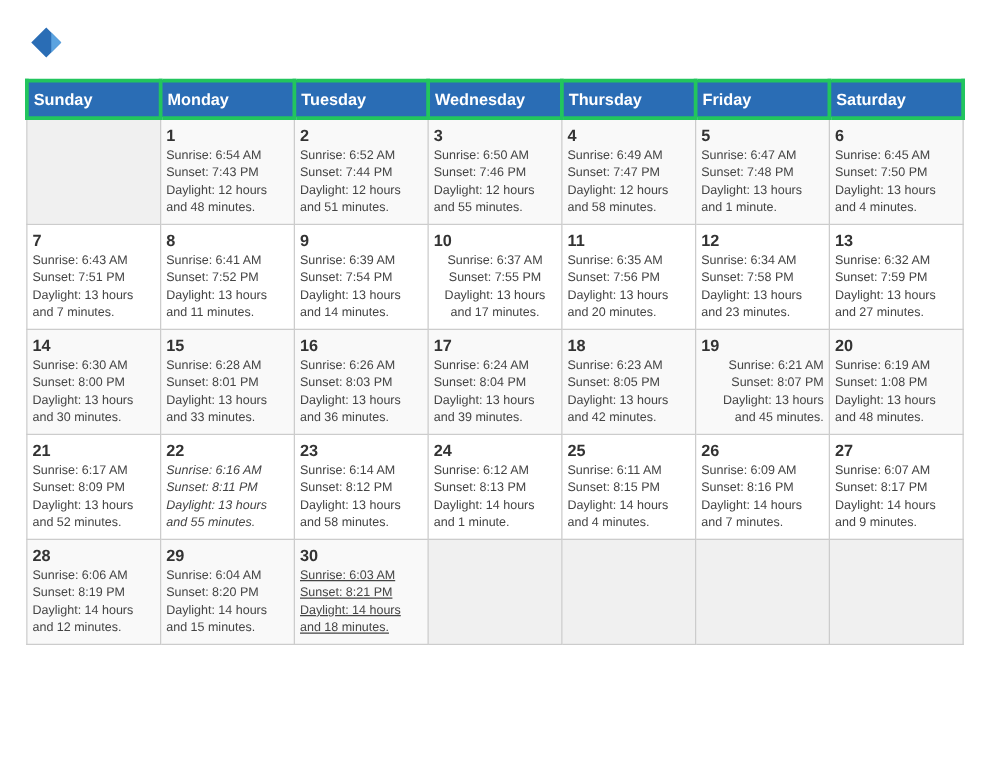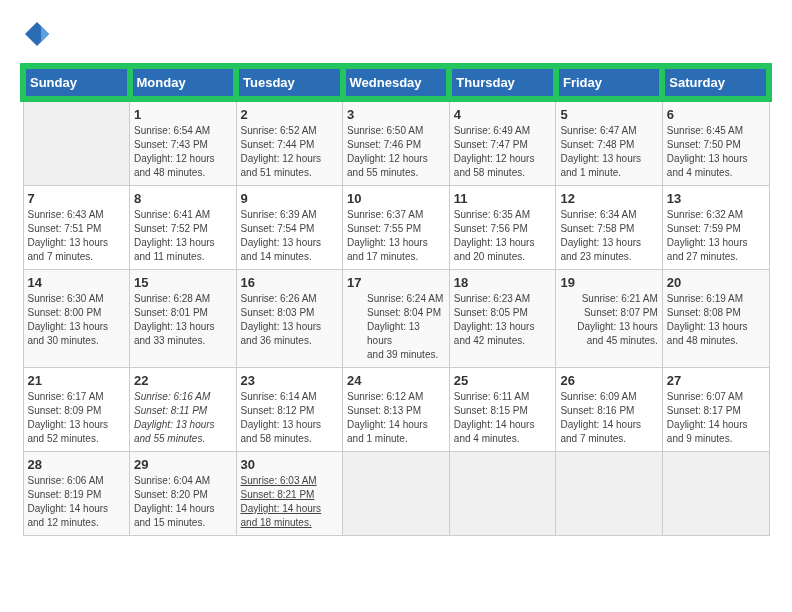--- a/index.html
+++ b/index.html
@@ -49,21 +49,21 @@
       border-collapse: collapse;
       font-size: 11px;
     }
     thead th {
       background-color: #2a6db5;
       color: #fff;
       padding: 6px 4px;
       text-align: left;
       font-size: 13px;
       font-weight: bold;
-      border: 6px solid #22c55e;
+      border: 3px solid #22c55e;
     }
     tbody td {
       vertical-align: top;
       padding: 5px 4px;
       border: 1px solid #ccc;
       width: 107px;
       min-height: 70px;
     }
     tbody tr:nth-child(odd) td {
       background-color: #f9f9f9;
@@ -185,21 +185,21 @@
         </td>
         <td>
           <span class="day-number">9</span>
           <div class="day-info" style="white-space: pre-line;">Sunrise: 6:39 AM
 Sunset: 7:54 PM
 Daylight: 13 hours
 and 14 minutes.</div>
         </td>
         <td>
           <span class="day-number">10</span>
-          <div class="day-info" style="white-space: pre-line;">Sunrise: 6:37 AM
+          <div class="day-info" style="white-space: pre-line; text-align: center;">Sunrise: 6:37 AM
 Sunset: 7:55 PM
 Daylight: 13 hours
 and 17 minutes.</div>
         </td>
         <td>
           <span class="day-number">11</span>
           <div class="day-info" style="white-space: pre-line;">Sunrise: 6:35 AM
 Sunset: 7:56 PM
 Daylight: 13 hours
 and 20 minutes.</div>
@@ -236,21 +236,21 @@
         </td>
         <td>
           <span class="day-number">16</span>
           <div class="day-info" style="white-space: pre-line;">Sunrise: 6:26 AM
 Sunset: 8:03 PM
 Daylight: 13 hours
 and 36 minutes.</div>
         </td>
         <td>
           <span class="day-number">17</span>
-          <div class="day-info" style="white-space: pre-line; margin-left: 20px;">Sunrise: 6:24 AM
+          <div class="day-info" style="white-space: pre-line;">Sunrise: 6:24 AM
 Sunset: 8:04 PM
 Daylight: 13 hours
 and 39 minutes.</div>
         </td>
         <td>
           <span class="day-number">18</span>
           <div class="day-info" style="white-space: pre-line;">Sunrise: 6:23 AM
 Sunset: 8:05 PM
 Daylight: 13 hours
 and 42 minutes.</div>
@@ -258,21 +258,21 @@
         <td>
           <span class="day-number">19</span>
           <div class="day-info" style="white-space: pre-line; text-align: right;">Sunrise: 6:21 AM
 Sunset: 8:07 PM
 Daylight: 13 hours
 and 45 minutes.</div>
         </td>
         <td>
           <span class="day-number">20</span>
           <div class="day-info" style="white-space: pre-line;">Sunrise: 6:19 AM
-Sunset: 8:08 PM
+Sunset: 1:08 PM
 Daylight: 13 hours
 and 48 minutes.</div>
         </td>
       </tr>
       <tr>
         <td>
           <span class="day-number">21</span>
           <div class="day-info" style="white-space: pre-line;">Sunrise: 6:17 AM
 Sunset: 8:09 PM
 Daylight: 13 hours

